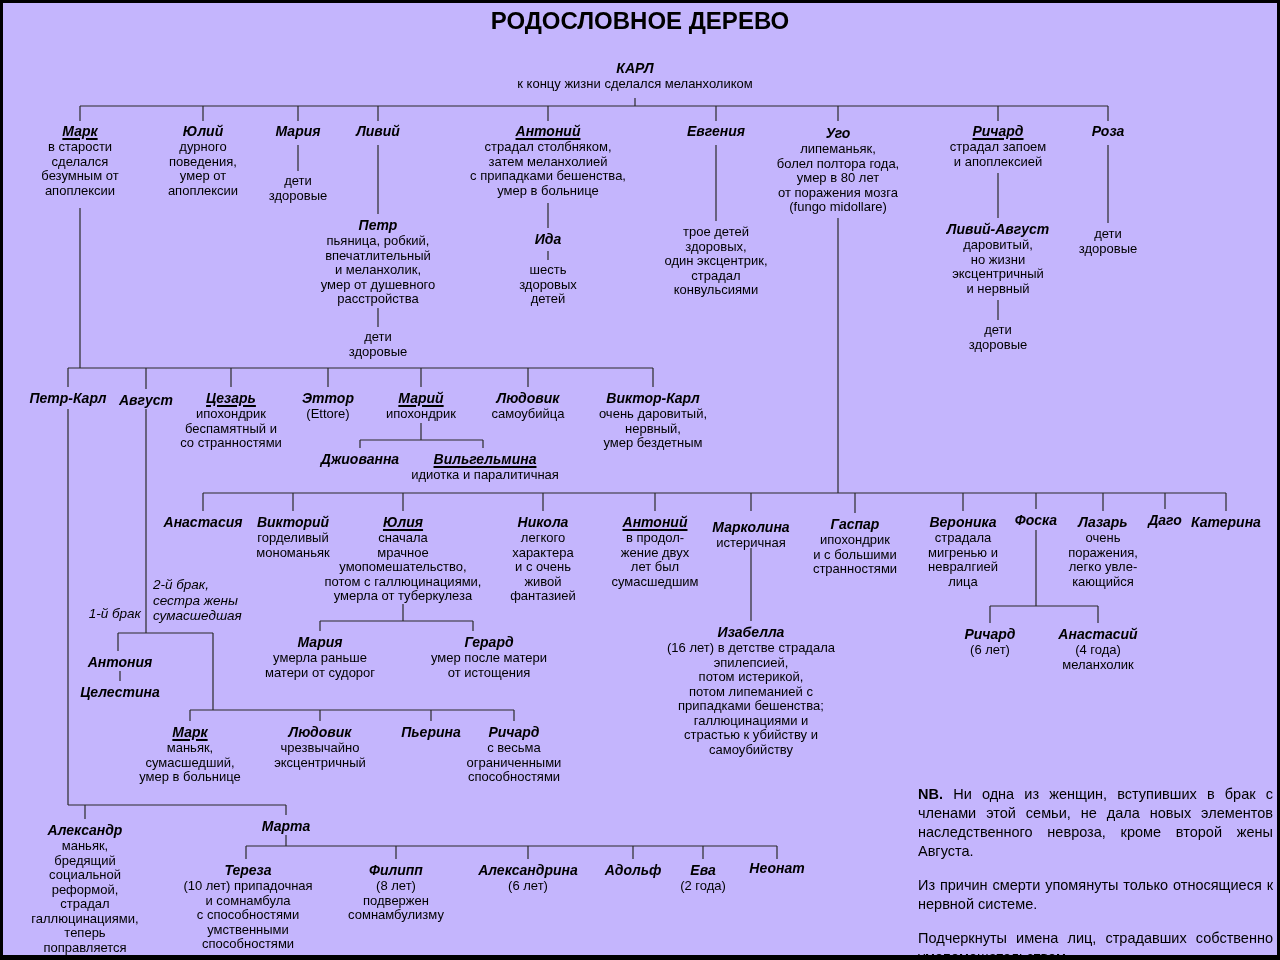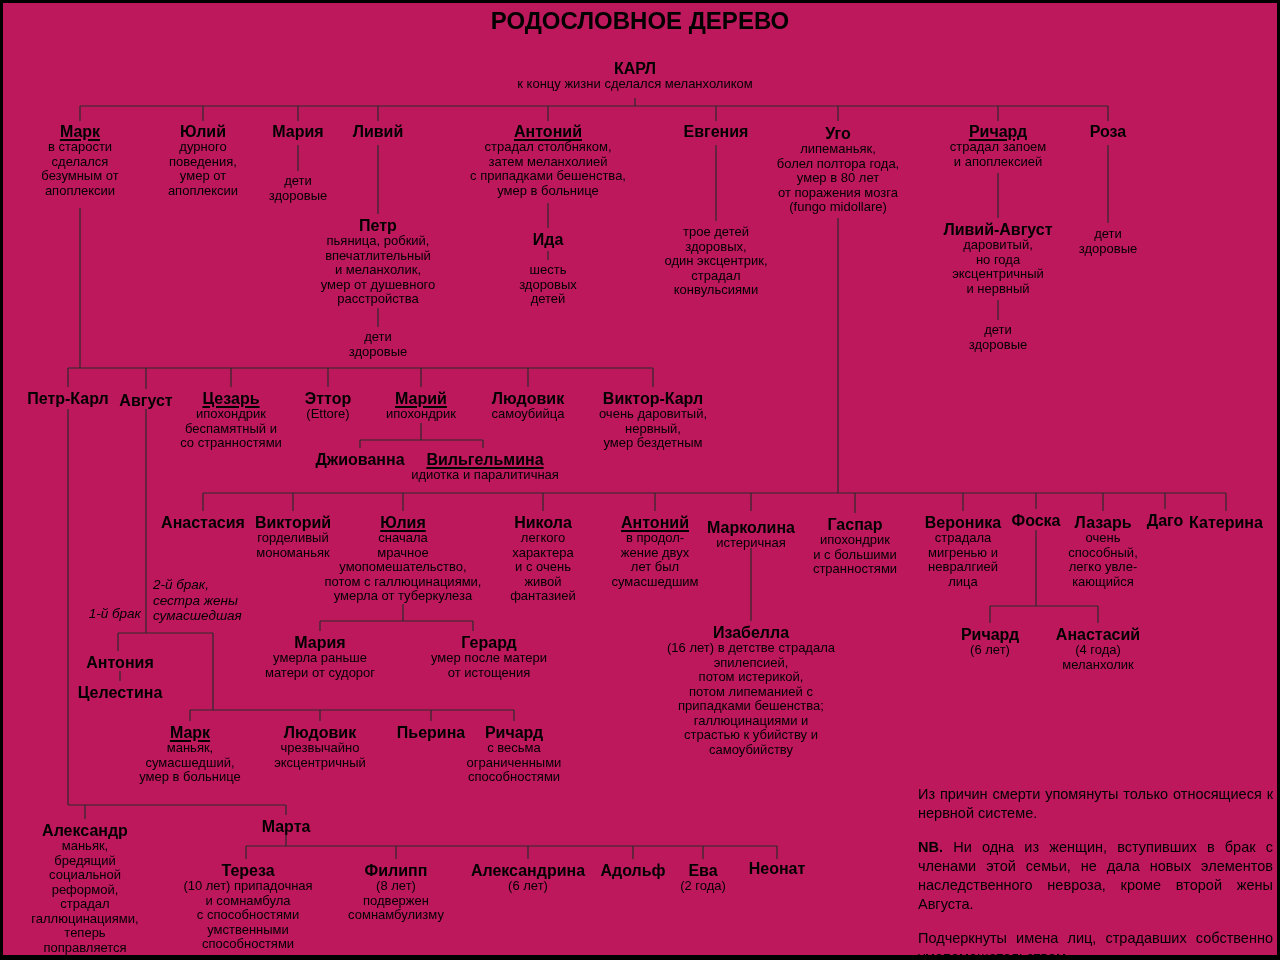--- a/index.html
+++ b/index.html
@@ -1,26 +1,26 @@
 <!DOCTYPE html>
 <html><head>
 <meta charset="utf-8">
 <style>
   html,body{margin:0;padding:0;background:#888;}
   .canvas{
-    position:relative;width:1280px;height:960px;background:#be185d;
+    position:relative;width:1280px;height:960px;background:#c4b5fd;
     border:3px solid #000;border-bottom-width:5px;box-sizing:border-box;
     font-family:"Liberation Sans",sans-serif;color:#000;overflow:hidden;
   }
   .hdr{position:absolute;top:5px;left:0;width:100%;text-align:center;}
   .title{font-size:24px;font-weight:bold;line-height:26px;}
   .subtitle{font-size:17px;font-weight:bold;line-height:19px;}
   svg.edges{position:absolute;left:0;top:0;pointer-events:none;}
   .node{position:absolute;transform:translateX(-50%);text-align:center;}
-  .nm{font-size:16px;font-weight:bold;line-height:17px;white-space:nowrap;}
+  .nm{font-size:14px;font-weight:bold;line-height:17px;white-space:nowrap;font-style:italic;}
   .nm.u{text-decoration:underline;text-decoration-thickness:1.5px;text-underline-offset:2px;}
   .ds{font-size:13px;line-height:14.5px;white-space:nowrap;}
   .node.ann{font-style:italic;}
   .node.ann .ds{font-size:13.5px;line-height:15.5px;}
   .node.ann-right{transform:translateX(-100%);text-align:right;}
   .node.ann-left{transform:none;text-align:left;}
   .nb{position:absolute;font-size:14.5px;line-height:19px;text-align:justify;}
   .nb p{margin:0 0 15px 0;}
 </style>
 </head>
@@ -187,21 +187,21 @@
         <div class="ds">(fungo midollare)</div>
       </div>
       <div class="node" style="left: 995px; top: 120px;">
         <div class="nm u">Ричард</div>
         <div class="ds">страдал запоем</div>
         <div class="ds">и апоплексией</div>
       </div>
       <div class="node" style="left: 995px; top: 218px;">
         <div class="nm">Ливий-Август</div>
         <div class="ds">даровитый,</div>
-        <div class="ds">но года</div>
+        <div class="ds">но жизни</div>
         <div class="ds">эксцентричный</div>
         <div class="ds">и нервный</div>
       </div>
       <div class="node" style="left: 995px; top: 320px;">
         <div class="ds">дети</div>
         <div class="ds">здоровые</div>
       </div>
       <div class="node" style="left: 1105px; top: 120px;">
         <div class="nm">Роза</div>
       </div>
@@ -307,21 +307,21 @@
         <div class="ds">мигренью и</div>
         <div class="ds">невралгией</div>
         <div class="ds">лица</div>
       </div>
       <div class="node" style="left: 1033px; top: 509px;">
         <div class="nm">Фоска</div>
       </div>
       <div class="node" style="left: 1100px; top: 511px;">
         <div class="nm">Лазарь</div>
         <div class="ds">очень</div>
-        <div class="ds">способный,</div>
+        <div class="ds">поражения,</div>
         <div class="ds">легко увле-</div>
         <div class="ds">кающийся</div>
       </div>
       <div class="node" style="left: 1162px; top: 509px;">
         <div class="nm">Даго</div>
       </div>
       <div class="node" style="left: 1223px; top: 511px;">
         <div class="nm">Катерина</div>
       </div>
       <div class="node" style="left: 317px; top: 631px;">
@@ -412,17 +412,17 @@
       <div class="node" style="left: 700px; top: 859px;">
         <div class="nm">Ева</div>
         <div class="ds">(2 года)</div>
       </div>
       <div class="node" style="left: 774px; top: 857px;">
         <div class="nm">Неонат</div>
       </div>
     </div>
 
   <div class="nb" id="nb-note" style="left: 915px; top: 782px; width: 355px;">
+    <p><b>NB.</b><span> Ни одна из женщин, вступивших в брак с членами этой семьи, не дала новых элементов наследственного невроза, кроме второй жены Августа.</span></p>
     <p><span>Из причин смерти упомянуты только относящиеся к нервной системе.</span></p>
-    <p><b>NB.</b><span> Ни одна из женщин, вступивших в брак с членами этой семьи, не дала новых элементов наследственного невроза, кроме второй жены Августа.</span></p>
     <p><span>Подчеркнуты имена лиц, страдавших собственно умопомешательством.</span></p>
   </div>
 </div>
 
 </body></html>

